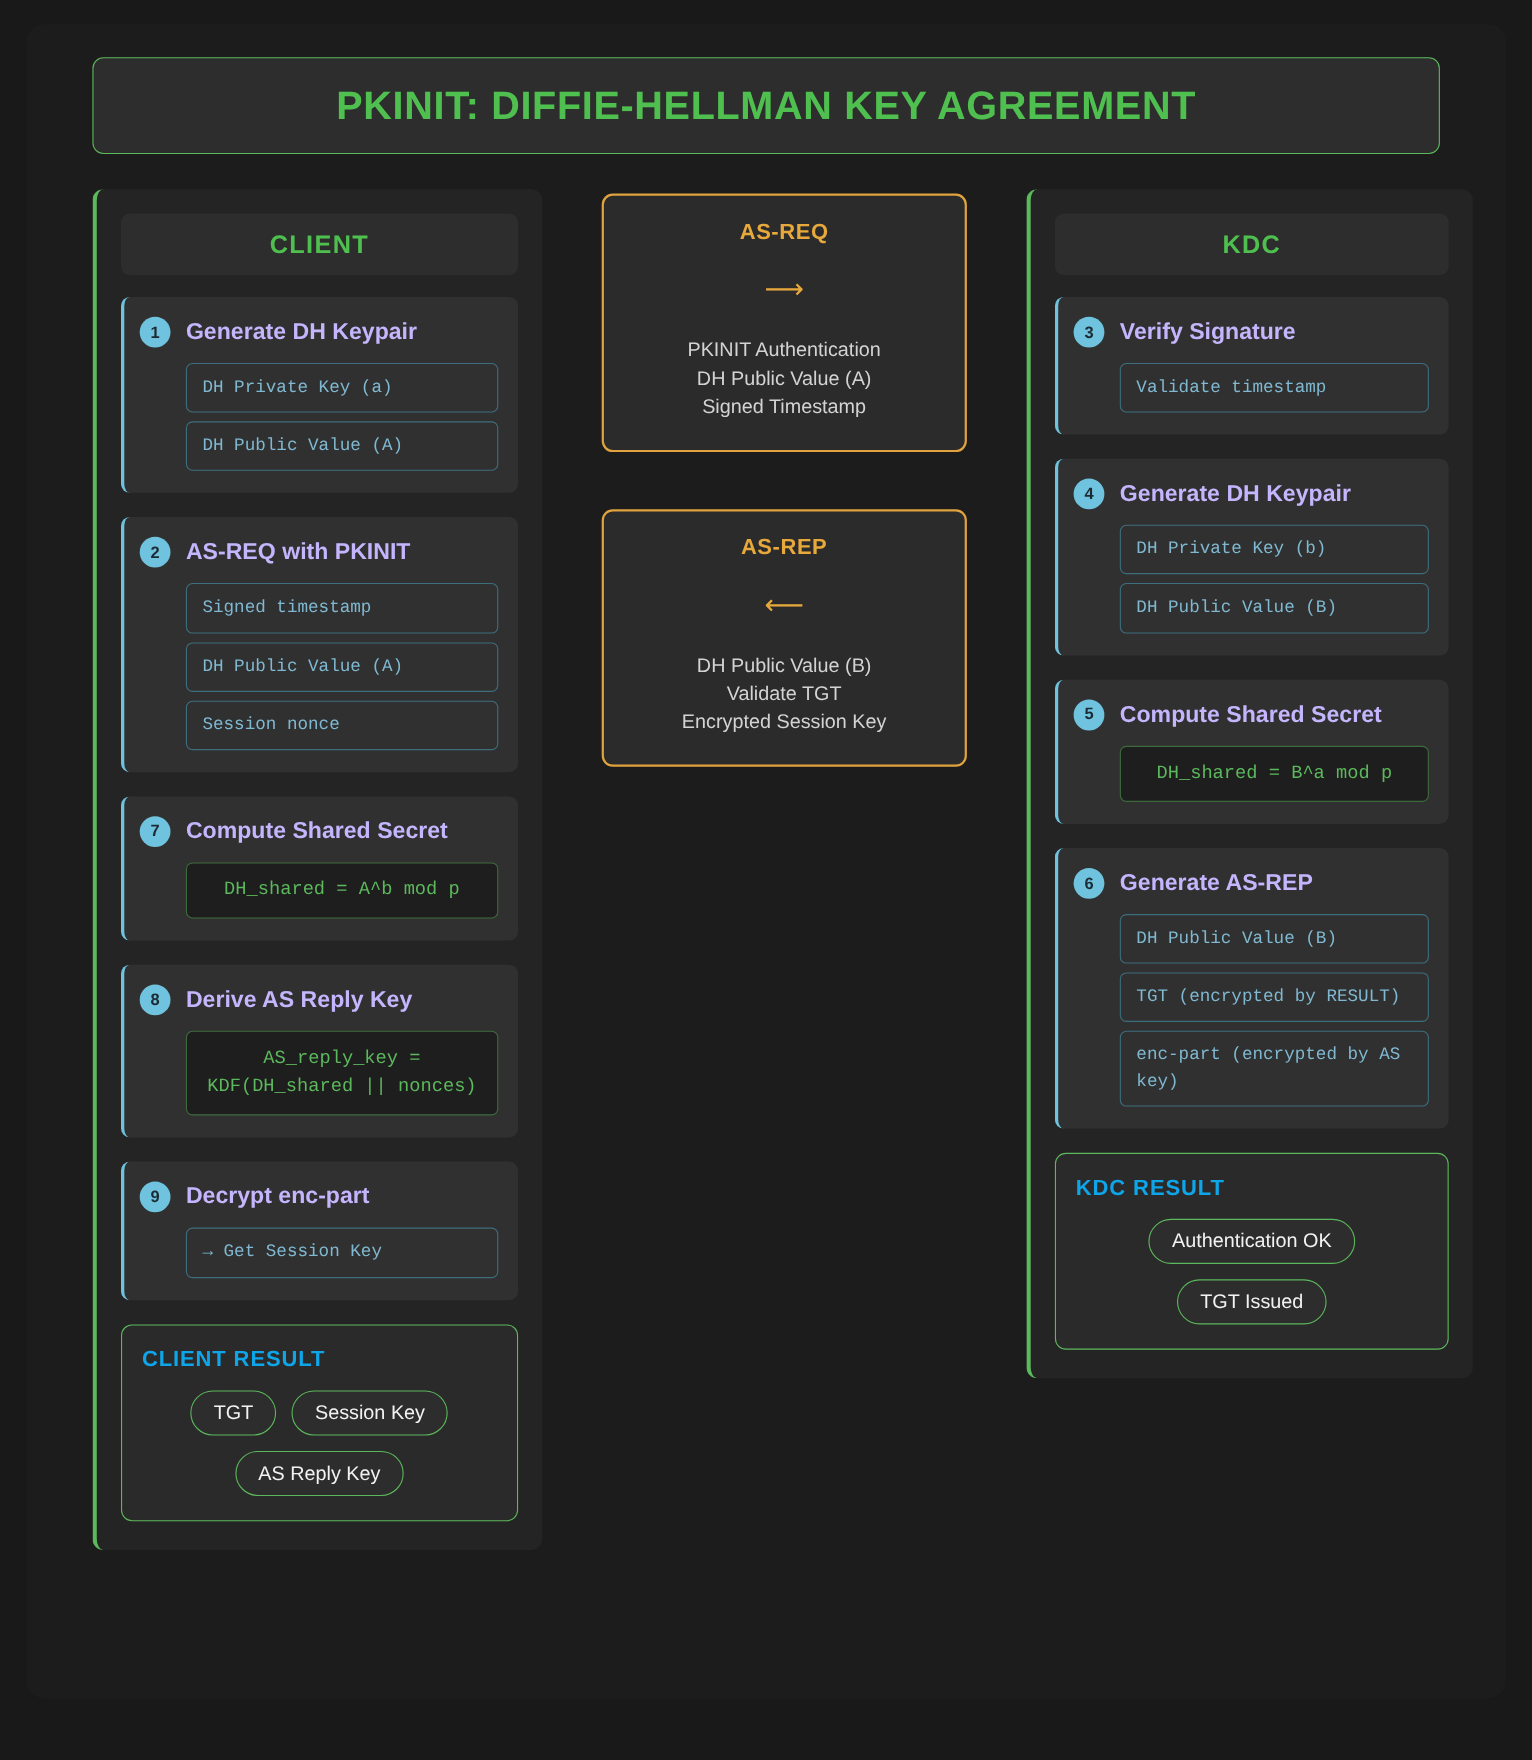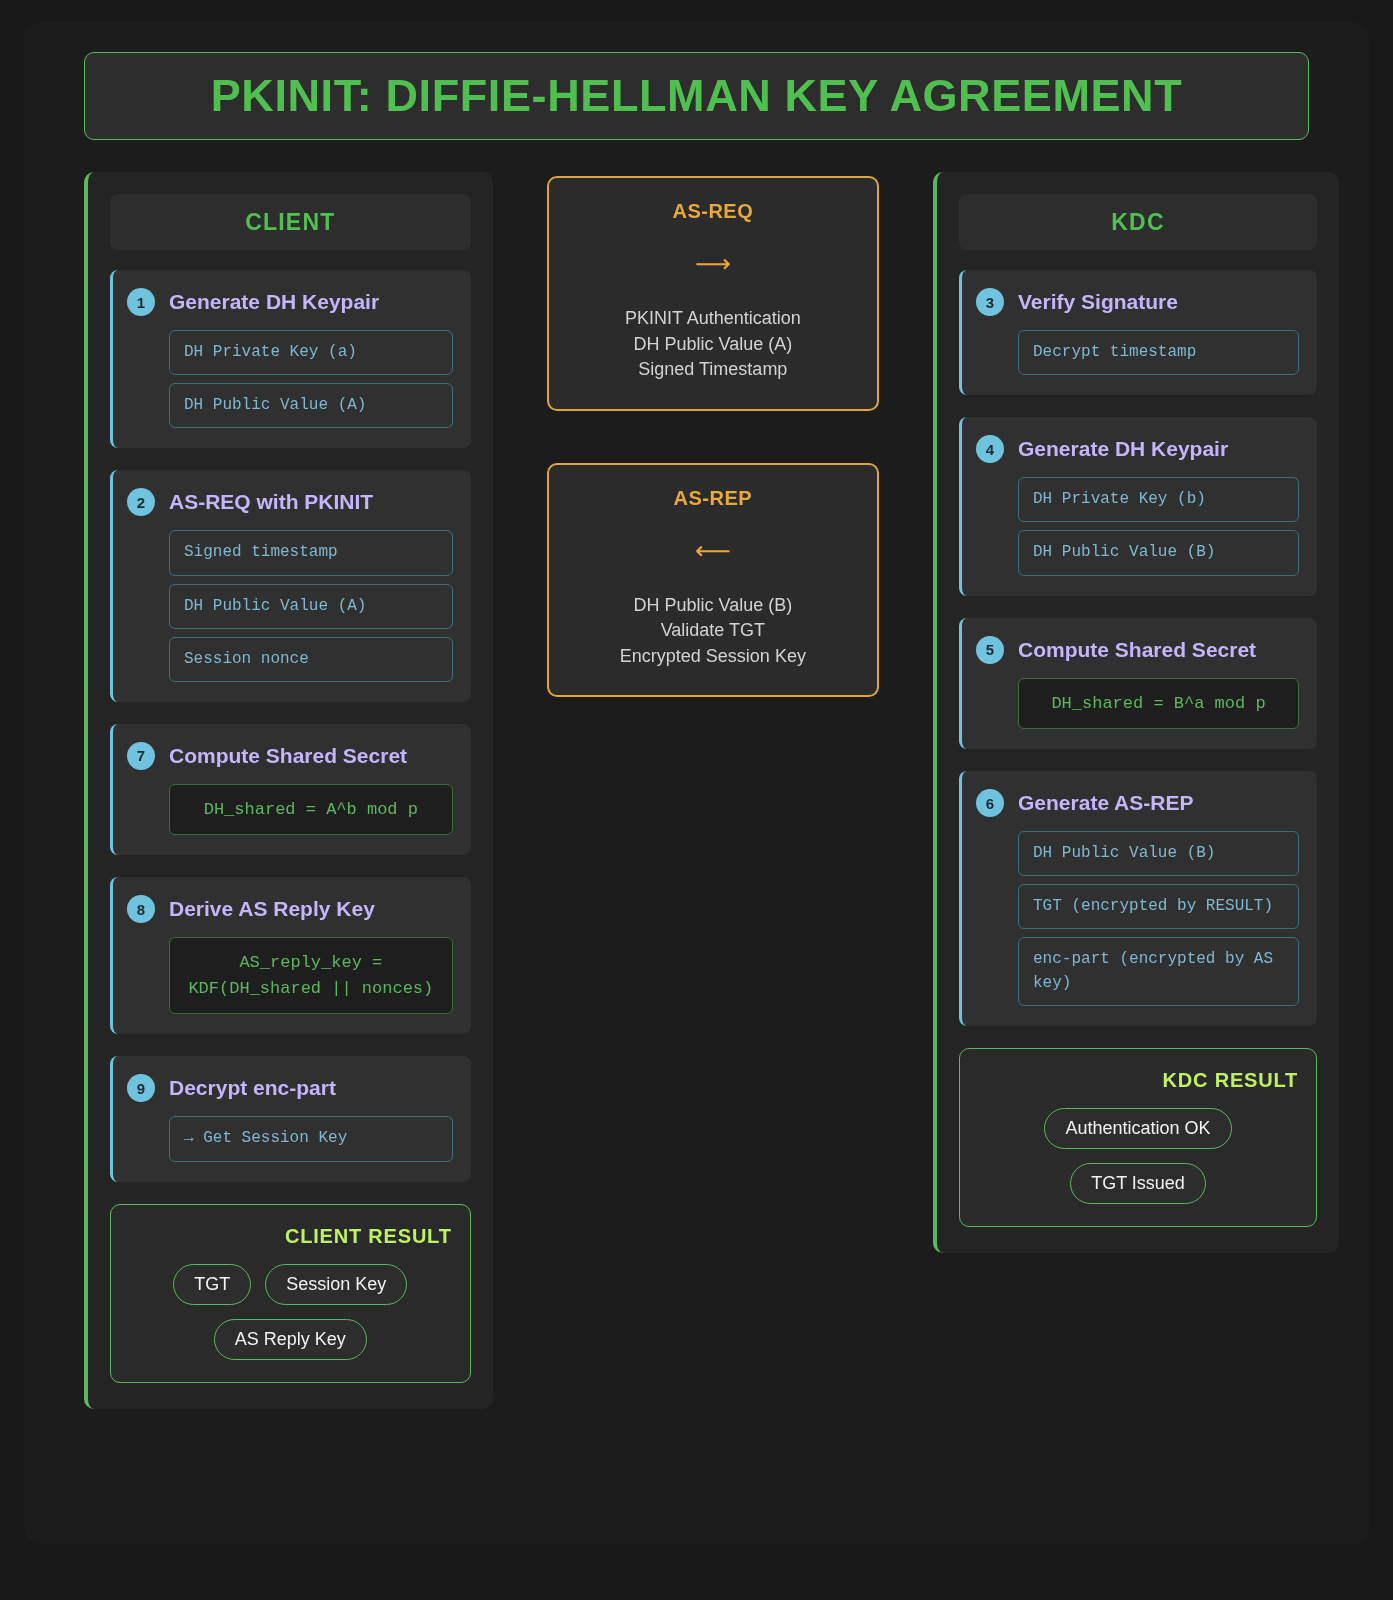--- a/index.html
+++ b/index.html
@@ -29,21 +29,21 @@
     margin: 0 30px 0 30px;
     background: #2d2d2d;
     border: 1px solid #5cb85c;
     border-radius: 10px;
     display: flex;
     align-items: center;
     justify-content: center;
   }
   .title-text {
     color: #4fc04f;
-    font-size: 45px;
+    font-size: 36px;
     font-weight: bold;
     letter-spacing: 0.6px;
     text-transform: uppercase;
   }
 
   
   .columns {
     display: flex;
     align-items: flex-start;
     margin-top: 32px;
@@ -141,25 +141,25 @@
 
   
   .result {
     border: 1px solid #5cb85c;
     border-radius: 10px;
     padding: 20px 18px 22px 18px;
     margin-top: 22px;
     background: #2a2a2a;
   }
   .result-title {
-    color: #bef264;
+    color: #0ea5e9;
     font-size: 20px;
     font-weight: bold;
     letter-spacing: 0.8px;
-    text-align: right;
+    text-align: left;
     margin-bottom: 16px;
   }
   .chips {
     display: flex;
     flex-wrap: wrap;
     justify-content: center;
     gap: 14px;
   }
   .chip {
     border: 1px solid #5cb85c;
@@ -300,21 +300,21 @@
         <div class="lane-header">
           <div class="lane-header-text">KDC</div>
         </div>
         <div id="kdc-steps">
             <div class="step">
               <div class="step-head">
                 <div class="badge">3</div>
                 <div class="step-title">Verify Signature</div>
               </div>
               <div class="step-body">
-                <div class="item">Decrypt timestamp</div>
+                <div class="item">Validate timestamp</div>
               </div>
             </div>
             <div class="step">
               <div class="step-head">
                 <div class="badge">4</div>
                 <div class="step-title">Generate DH Keypair</div>
               </div>
               <div class="step-body">
                 <div class="item">DH Private Key (b)</div>
                 <div class="item">DH Public Value (B)</div>

